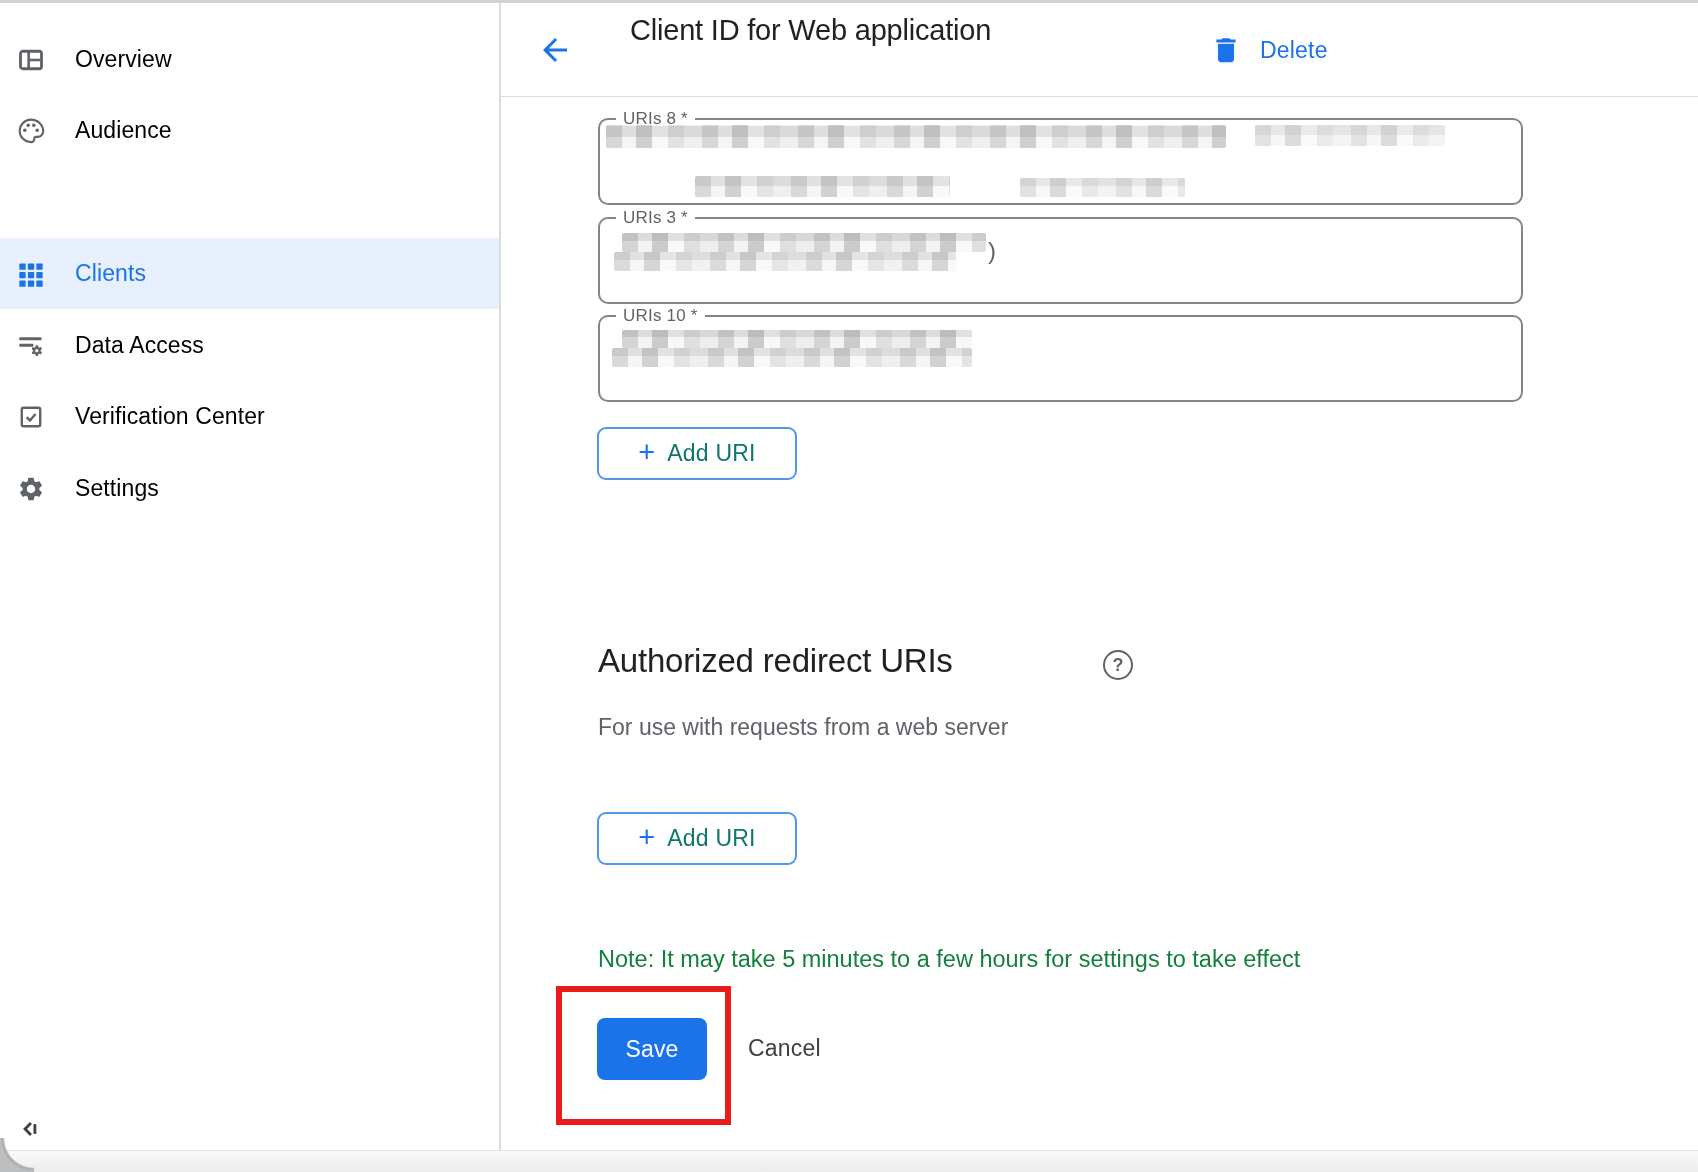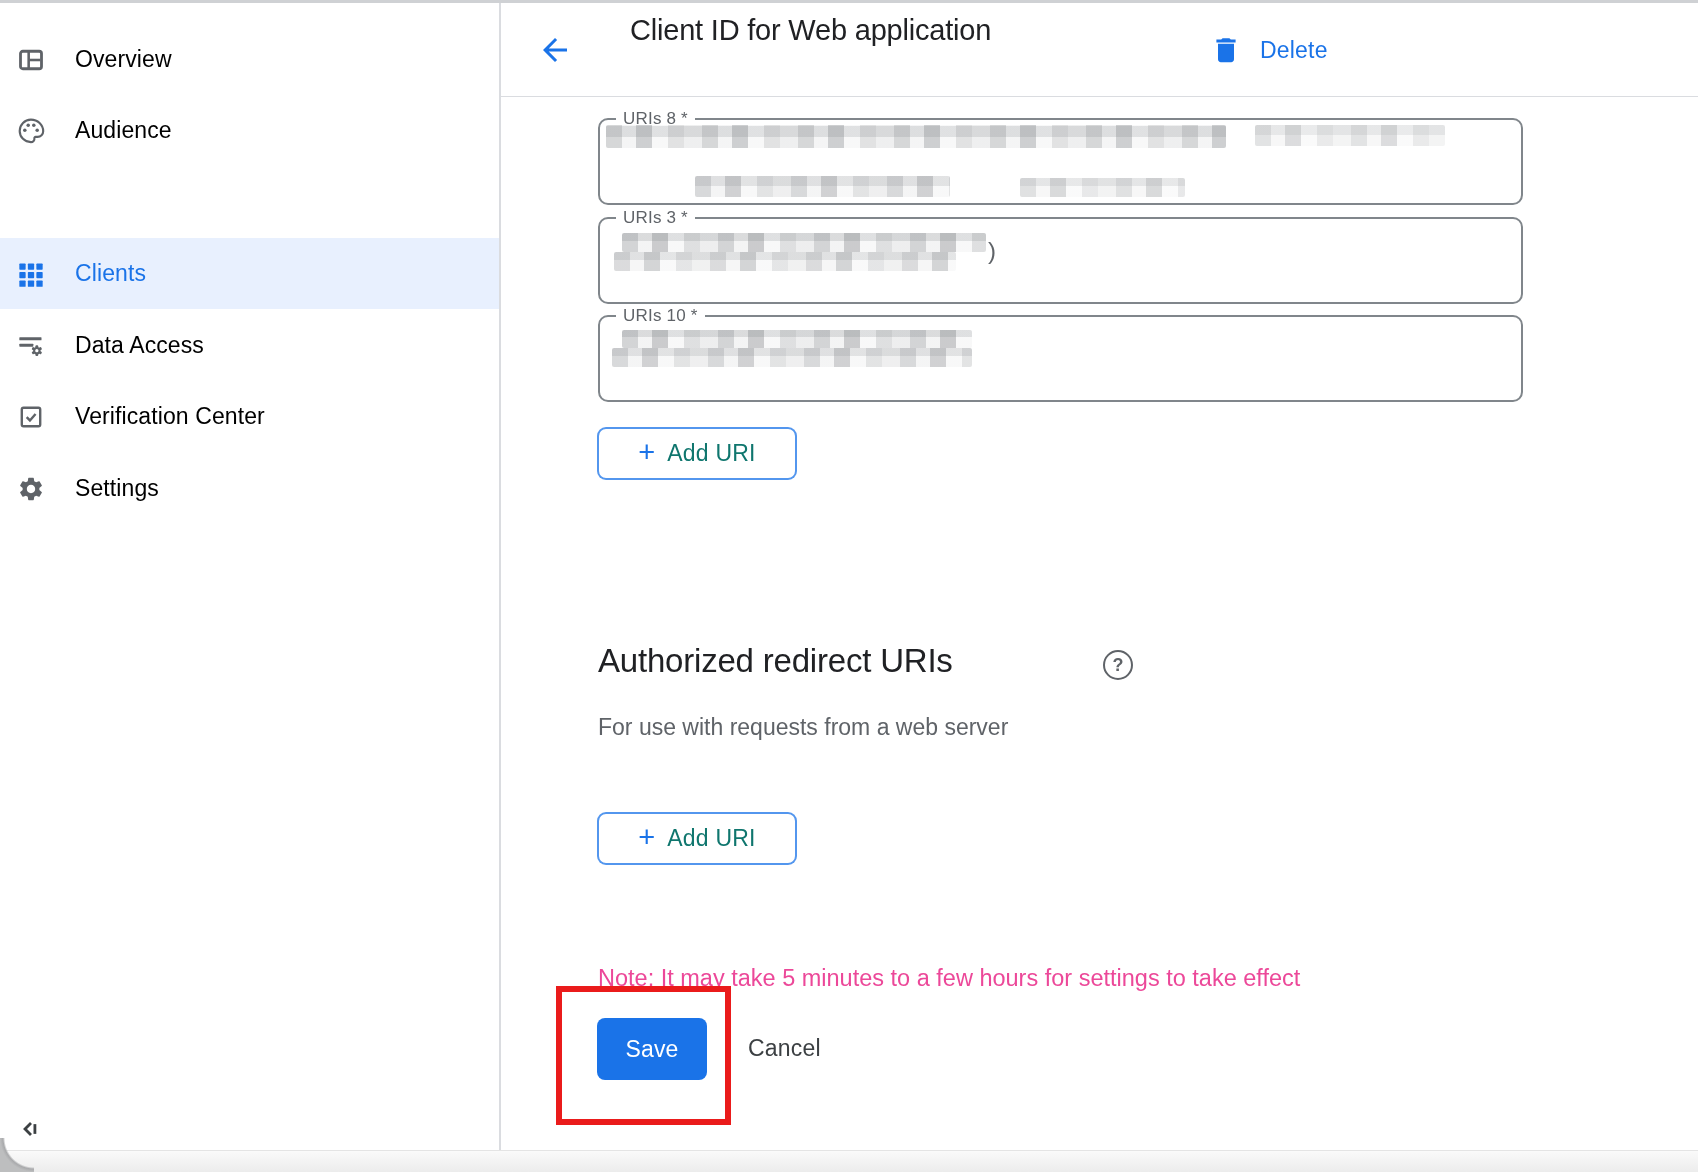--- a/index.html
+++ b/index.html
@@ -43,21 +43,21 @@
 
   
   .add-uri { position:absolute; left:597px; width:200px; height:53px; border:2px solid rgba(26,115,232,.75); border-radius:9px; background:#fff; display:flex; align-items:center; justify-content:center; gap:12px; cursor:pointer; }
   .add-uri .plus { font-size:29px; line-height:29px; color:#1a73e8; font-weight:500; margin-top:-3px; }
   .add-uri .atext { font-size:23px; font-weight:500; color:#0f766e; letter-spacing:.2px; }
 
   .section-title { position:absolute; left:598px; top:642px; font-size:33px; font-weight:400; color:#202124; letter-spacing:-.2px; }
   .help-icon { position:absolute; left:1103px; top:650px; width:30px; height:30px; border:2px solid #5f6368; border-radius:50%; display:flex; align-items:center; justify-content:center; font-size:18px; font-weight:700; color:#5f6368; cursor:pointer; }
   .section-sub { position:absolute; left:598px; top:714px; font-size:23px; color:#5f6368; }
 
-  .note-line { position:absolute; left:598px; top:946px; font-size:23.5px; color:#ec4899;margin-top:19px; }
+  .note-line { position:absolute; left:598px; top:946px; font-size:23.5px; color:#15803d; }
 
   .save-btn { position:absolute; left:597px; top:1018px; width:110px; height:62px; background:#1a73e8; border:none; border-radius:8px; color:#fff; font-family:inherit; font-size:23px; font-weight:500; letter-spacing:.2px; display:flex; align-items:center; justify-content:center; cursor:pointer; }
   .cancel-btn { position:absolute; left:748px; top:1035px; font-size:23px; font-weight:500; color:#3c4043; letter-spacing:.2px; cursor:pointer; }
 
   .red-annotation { position:absolute; left:556px; top:986px; width:175px; height:139px; border:6px solid #ea1b1b; background:transparent; pointer-events:none; }
 
   
   .footer-band { position:absolute; left:0; top:1150px; width:1698px; height:22px; background:linear-gradient(#fafafa,#ececec); border-top:1px solid #e4e4e4; }
   .corner-shade { position:absolute; left:0; bottom:0; width:34px; height:34px;
     background: radial-gradient(circle at 34px 0px, rgba(0,0,0,0) 0, rgba(0,0,0,0) 29px, #a9aaac 31px, #bdbebf 34px); }

